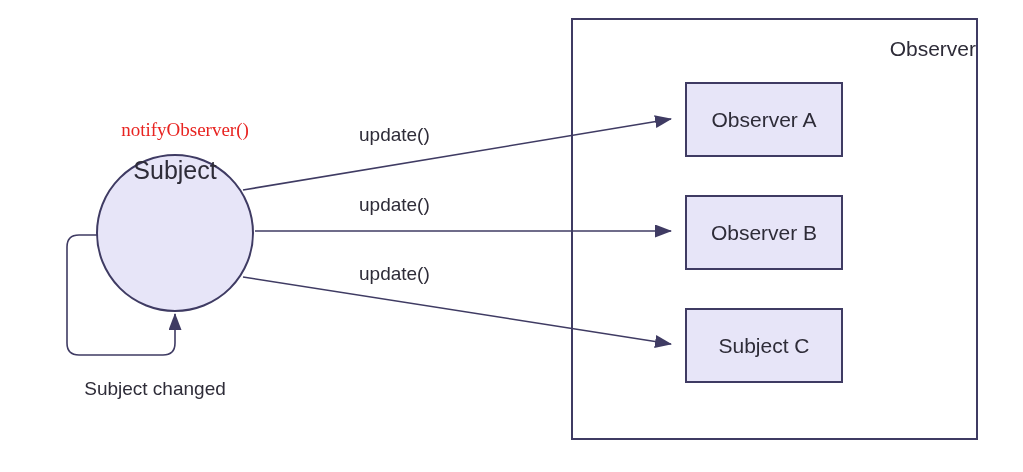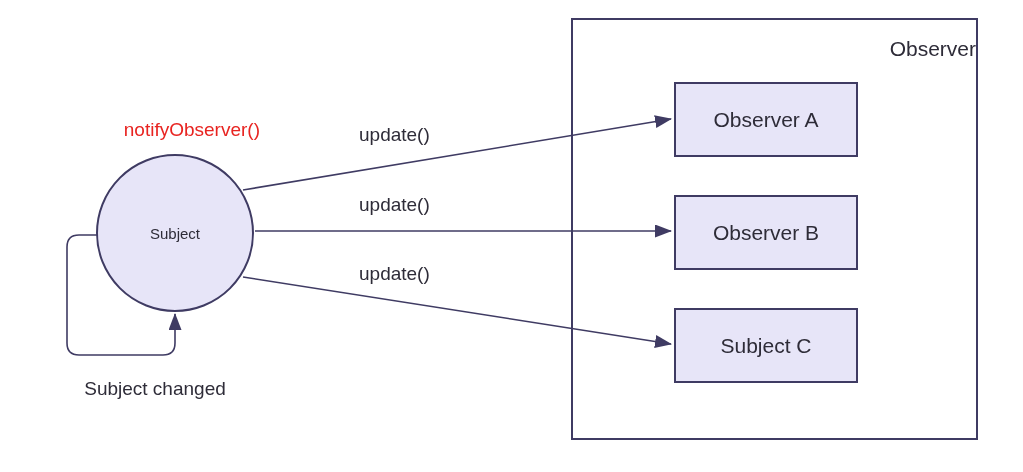--- a/index.html
+++ b/index.html
@@ -23,33 +23,33 @@
   
   .subject-circle {
     position: absolute;
     left: 96px; top: 154px;
     width: 158px; height: 158px;
     box-sizing: border-box;
     background: #e7e5f8;
     border: 2px solid #3f3b63;
     border-radius: 50%;
     display: flex;
-    align-items: center;
     justify-content: center;
-    font-size: 15px;
+    font-size: 25px;
   }
 
   
   .notify-label {
     position: absolute;
-    left: 80px; top: 119px;
+    left: 95px; top: 119px;
     width: 180px;
-    text-align: right;
+    text-align: center;
     font-size: 19px;
     color: #e82421;
+    font-family: Liberation Serif, serif;
   }
 
   .subject-changed-label {
     position: absolute;
     left: 60px; top: 378px;
     width: 190px;
     text-align: center;
     font-size: 19px;
   }
 
@@ -76,22 +76,22 @@
   .observer-group-title {
     position: absolute;
     left: 0; top: 17px;
     width: 100%;
     text-align: right;
     font-size: 21px;
   }
 
   .observer-box {
     position: absolute;
-    left: 101px;
-    width: 184px; height: 75px;
+    left: 112px;
+    width: 158px; height: 75px;
     box-sizing: border-box;
     background: #e7e5f8;
     border: 2px solid #3f3b63;
     display: flex;
     align-items: center;
     justify-content: center;
     font-size: 21px;
   }
   .observer-a { top: 62px; }   
   .observer-b { top: 175px; text-align: right; }  

